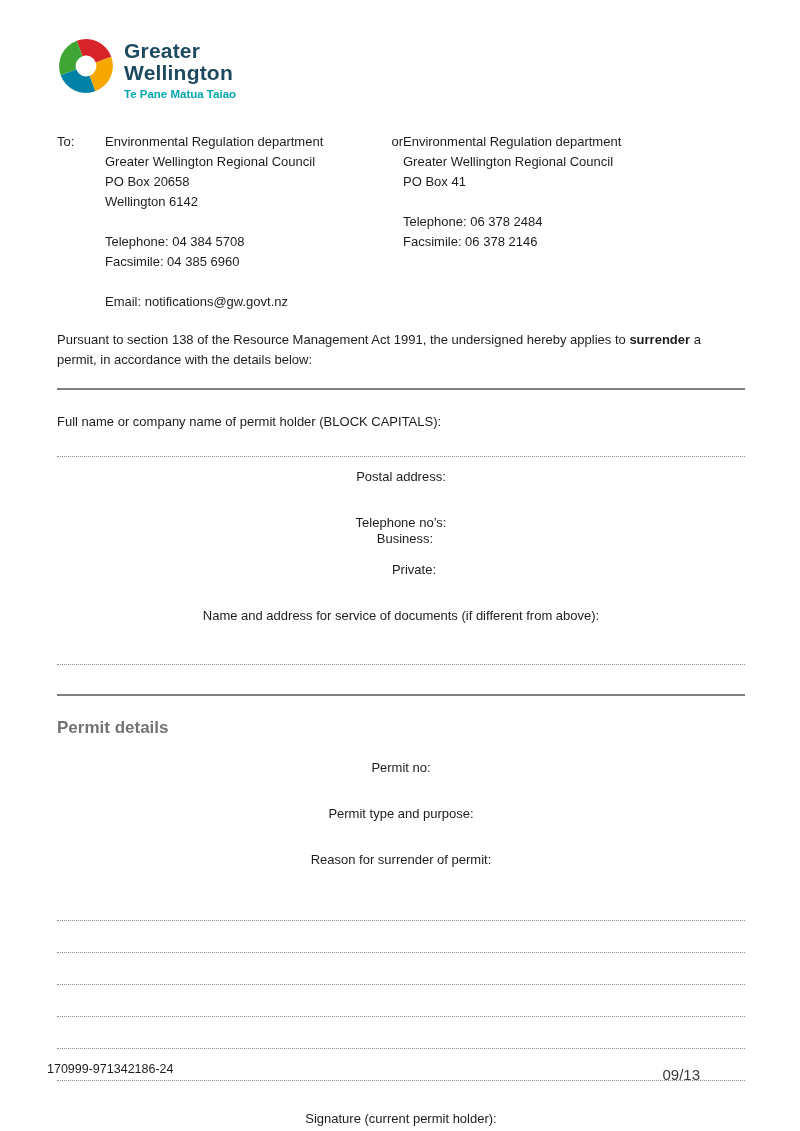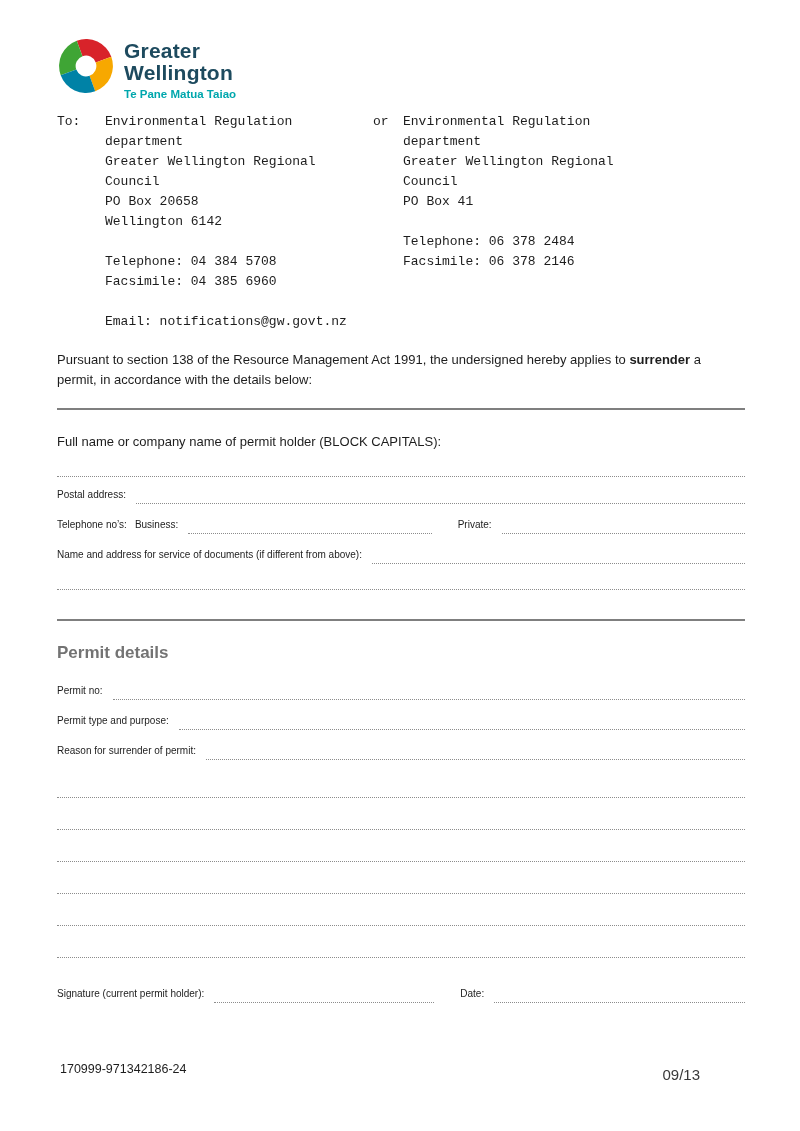--- a/index.html
+++ b/index.html
@@ -18,46 +18,46 @@
   .logo-icon { flex: 0 0 auto; }
   .logo-text { margin-left: 9px; padding-top: 4px; }
   .logo-title { font-size: 21px; font-weight: bold; line-height: 22px; color: #1d4a5e; letter-spacing: .2px; }
   .logo-subtitle { font-size: 11.5px; font-weight: bold; color: #00a7ad; margin-top: 4px; }
 
   
   h1.doc-title { font-size: 22px; font-weight: bold; color: #262626; margin: 26px 0 0 0; }
   h2.section-title { font-size: 17px; font-weight: bold; color: #737373; margin: 22px 0 0 0; }
 
   
-  .to-block { display: flex; margin-top: 12px; font-size: 13px; line-height: 20px; font-family: Liberation Mono, monospace; }
+  .to-block { display: flex; margin-top: 32px; font-size: 13px; line-height: 20px; }
   .to-label { width: 48px; flex: 0 0 auto; }
   .addr-col { width: 268px; flex: 0 0 auto; }
-  .or-sep { width: 30px; flex: 0 0 auto; text-align: left; }
+  .or-sep { width: 30px; flex: 0 0 auto; text-align: right; }
   .addr-col .gap { height: 20px; }
 
   
   .intro { font-size: 13px; line-height: 20px; margin: 18px 0 0 0; max-width: 660px; }
 
   
   .rule { border: none; border-top: 2px solid #7f7f7f; margin: 18px 0 0 0; }
   .rule-2 { margin-top: 29px; }
   .line-full { height: 0; border-bottom: 1px dotted #8c8c8c; margin-top: 27px; }
   .field-label { font-size: 13px; margin-top: 24px; }
-  .row { display: flex; align-items: flex-start; font-size: 10px; margin-top: 15px; }
+  .row { display: flex; align-items: center; font-size: 13px; margin-top: 15px; flex-direction: column; }
   .row .label { white-space: nowrap; flex: 0 0 auto; padding-bottom: 1px; }
   .fill { flex: 1 1 auto; border-bottom: 1px dotted #8c8c8c; margin-left: 10px; height: 15px; }
   .fill.fixed-220 { flex: 0 0 auto; width: 220px; }
   .row .label.mid { margin-left: 26px; }
   .blank-lines { margin-top: 6px; }
   .blank-line { height: 32px; border-bottom: 1px dotted #8c8c8c; }
 
   .sig-row { margin-top: 30px; }
 
   
-  .doc-number { position: absolute; left: 60px; top: 1062px; font-size: 12.5px; color: #1d1d1d; }
+  .doc-number { position: absolute; left: 47px; top: 1062px; font-size: 12.5px; color: #1d1d1d; }
   .doc-version { position: absolute; right: 100px; top: 1066px; font-size: 15px; color: #3a3a3a; }
 </style>
 </head>
 <body>
 
 <div class="page">
 
   <div class="logo-row">
     <svg class="logo-icon" width="58" height="60" viewBox="0 0 56 56" aria-hidden="true">
       <path d="M28 2 A26 26 0 0 1 54 28 L38 28 A10 10 0 0 0 28 18 Z" fill="#d8232a" transform="rotate(-20 28 28)"></path>

